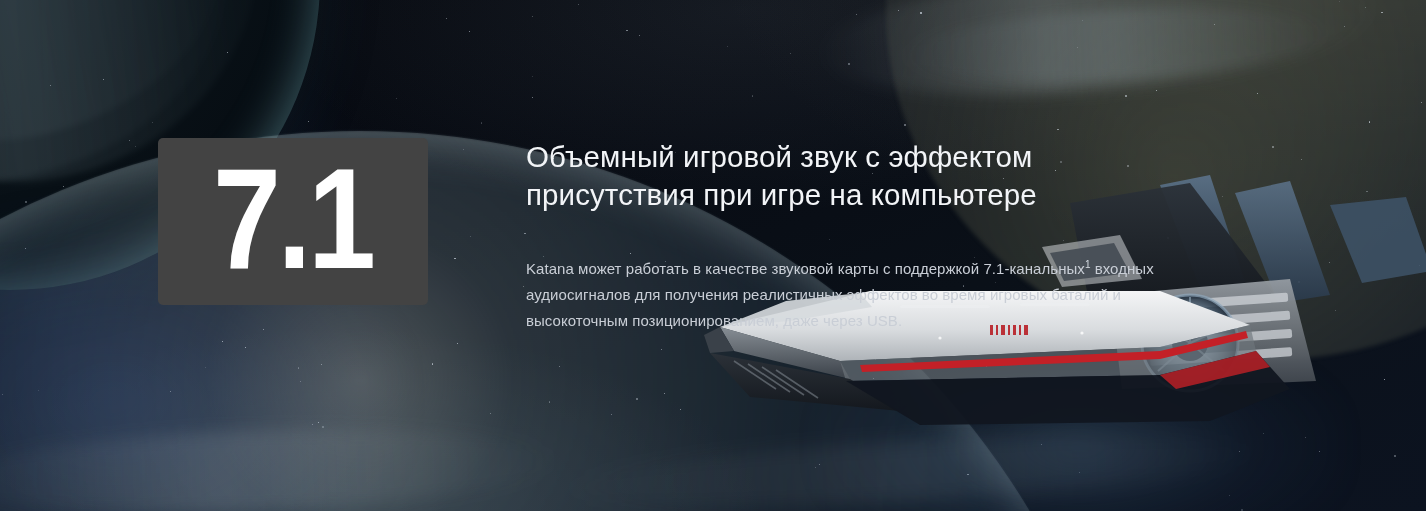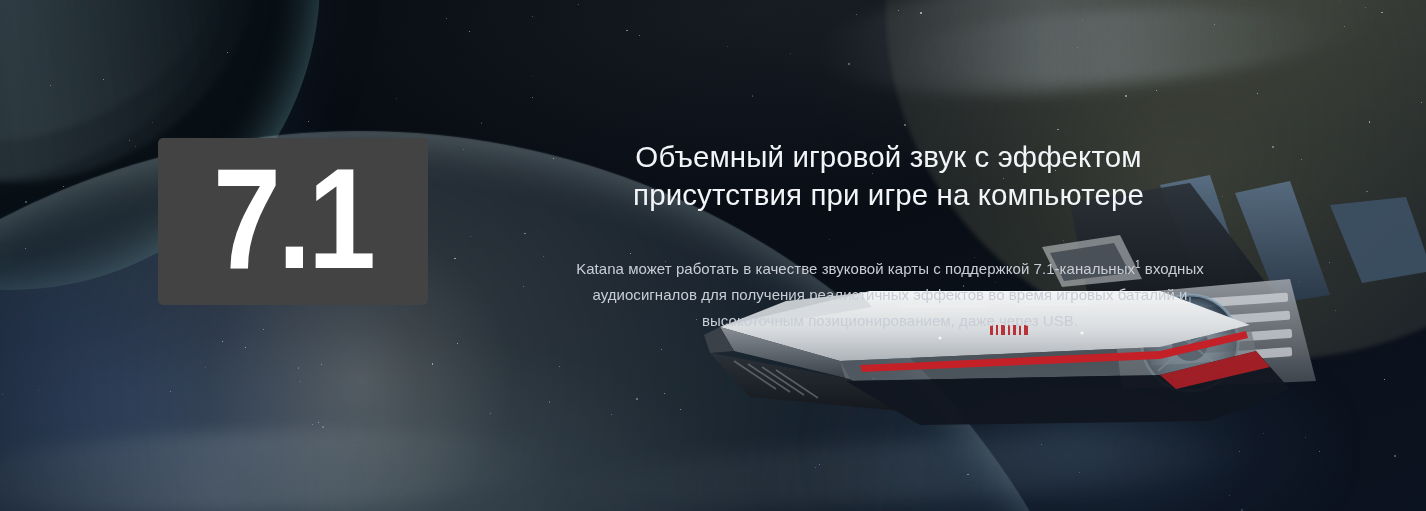--- a/index.html
+++ b/index.html
@@ -136,23 +136,22 @@
     font-size:142px;
     line-height:1;
     letter-spacing:-4px;
     color:#ffffff;
     transform:scaleX(0.86);
     margin-top:-6px;
   }
 
   #text-block {
     position:absolute;
-    left:566px; top:138px;
+    left:526px; top:138px;
     width:660px;
-    text-align:center;
   }
 
   #headline {
     font-size:29.5px;
     line-height:38px;
     font-weight:400;
     color:#f2f4f7;
     letter-spacing:0.1px;
     max-width:645px;
   }

